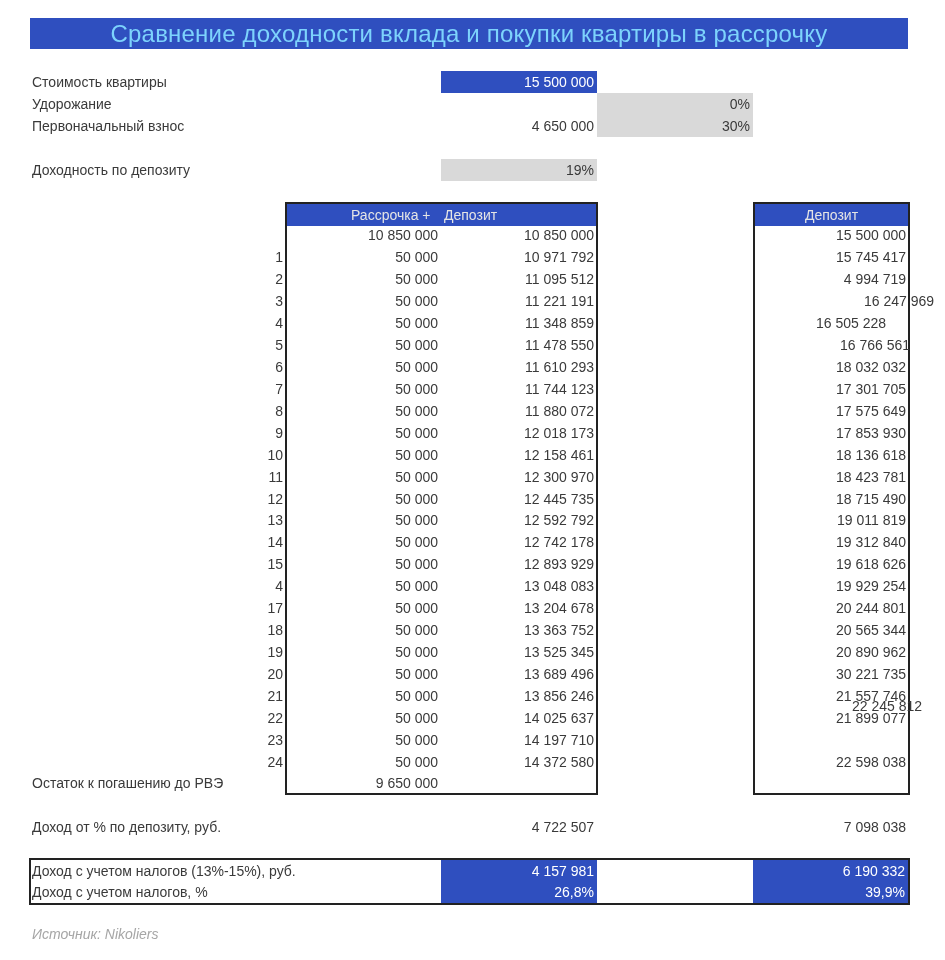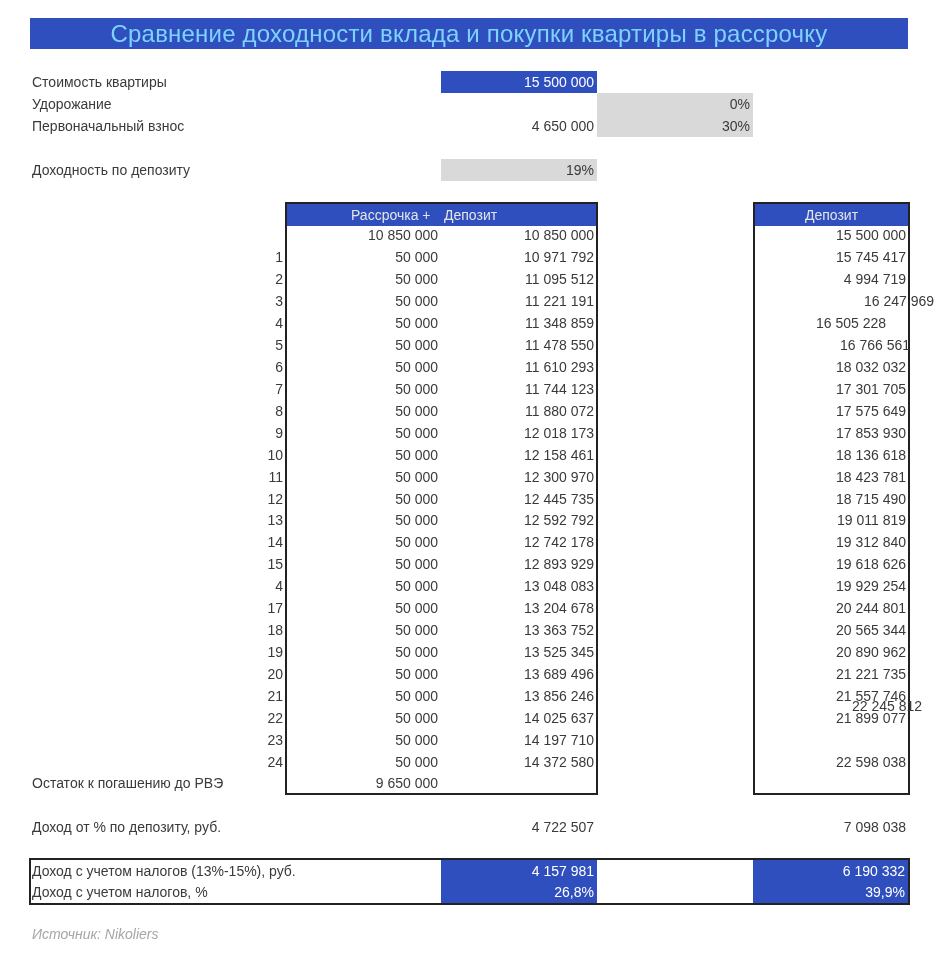--- a/index.html
+++ b/index.html
@@ -141,21 +141,21 @@
     <div class="abs cell" style="left:753px;top:444px;width:156px">18 136 618</div>
     <div class="abs cell" style="left:753px;top:466px;width:156px">18 423 781</div>
     <div class="abs cell" style="left:753px;top:488px;width:156px">18 715 490</div>
     <div class="abs cell" style="left:753px;top:509px;width:156px">19 011 819</div>
     <div class="abs cell" style="left:753px;top:531px;width:156px">19 312 840</div>
     <div class="abs cell" style="left:753px;top:553px;width:156px">19 618 626</div>
     <div class="abs cell" style="left:753px;top:575px;width:156px">19 929 254</div>
     <div class="abs cell" style="left:753px;top:597px;width:156px">20 244 801</div>
     <div class="abs cell" style="left:753px;top:619px;width:156px">20 565 344</div>
     <div class="abs cell" style="left:753px;top:641px;width:156px">20 890 962</div>
-    <div class="abs cell" style="left:753px;top:663px;width:156px">21 221 735</div>
+    <div class="abs cell" style="left:753px;top:663px;width:156px">30 221 735</div>
     <div class="abs cell" style="left:753px;top:685px;width:156px">21 557 746</div>
     <div class="abs cell" style="left:753px;top:707px;width:156px">21 899 077</div>
     <div class="abs cell" style="left:753px;top:695px;width:172px">22 245 812</div>
     <div class="abs cell" style="left:753px;top:751px;width:156px">22 598 038</div>
   </div>
 
 <div class="abs lbl" style="top:772px">Остаток к погашению до РВЭ</div>
 <div class="abs cell" style="left:285px;top:772px;width:156px">9 650 000</div>
 
 <div class="abs lbl" style="top:816px">Доход от % по депозиту, руб.</div>

